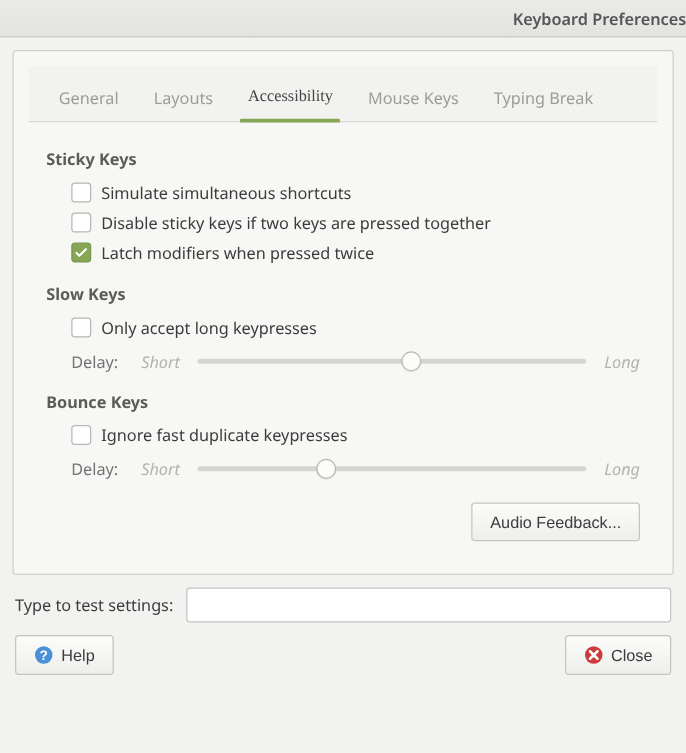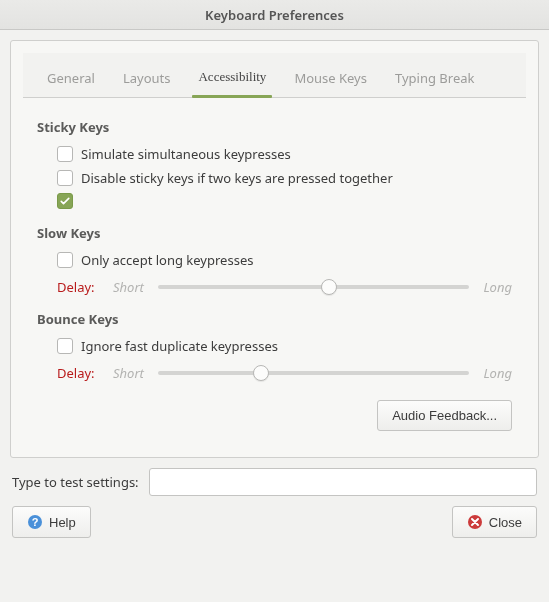--- a/index.html
+++ b/index.html
@@ -9,21 +9,21 @@
     font-size:13px;
     color:#3c3c3c;
     background:#f2f2f0;
     width:549px; height:602px;
     overflow:hidden;
   }
   .titlebar {
     height:30px;
     background:linear-gradient(#eaeae8,#e3e3e1);
     border-bottom:1px solid #c8c8c6;
-    display:flex; align-items:center; justify-content:center;
+    display:flex; align-items:center; justify-content:flex-end;
     font-weight:600; color:#555;
   }
   .outer { padding:10px 10px 8px 10px; }
   .tabs-frame {
     border:1px solid #cfcfcd;
     border-radius:3px;
     background:#f7f7f5;
     padding:12px;
   }
   .tabbar {
@@ -79,21 +79,21 @@
   .checkbox.checked {
     background:#87a556;
     border-color:#7a9a48;
   }
   .checkbox.checked svg { display:block; }
   .checkbox svg { display:none; width:12px; height:12px; }
   .muted { color:#b3b3b1; font-style:italic; }
   .sliderrow {
     display:flex; align-items:center; gap:14px; padding:6px 0 10px 20px;
   }
-  .sliderrow .lbl { width:42px; color:#b91c1c; }
+  .sliderrow .lbl { width:42px; color:#737373; }
   .slidertrack {
     flex:1; height:4px; background:#d4d4d2; border-radius:2px;
     position:relative;
   }
   .thumb {
     position:absolute; top:50%; transform:translate(-50%,-50%);
     width:16px; height:16px; border-radius:50%;
     background:#fcfcfb; border:1px solid #b7b7b5;
     box-shadow:0 1px 1px rgba(0,0,0,.08);
   }
@@ -142,34 +142,35 @@
     </div>
 
     <div class="tabcontent">
 
 
       <div class="section-title">Sticky Keys</div>
       <div class="row">
         <span class="checkbox">
           
         </span>
-        <span>Simulate simultaneous keypresses</span>
+        <span>Simulate simultaneous shortcuts</span>
       </div>
       <div class="row">
         <span class="checkbox">
           
         </span>
         <span>Disable sticky keys if two keys are pressed together</span>
       </div>
       <div class="row">
         <span class="checkbox checked">
           <svg viewBox="0 0 16 16">
               <path d="M3 8.5l3 3 7-7" stroke="#fff" stroke-width="2.2" fill="none" stroke-linecap="round" stroke-linejoin="round"></path>
             </svg>
         </span>
+        <span>Latch modifiers when pressed twice</span>
       </div>
 
       <div class="section-title" style="margin-top:12px">Slow Keys</div>
       <div class="row">
         <span class="checkbox">
           
         </span>
         <span>Only accept long keypresses</span>
       </div>
       <div class="sliderrow">

